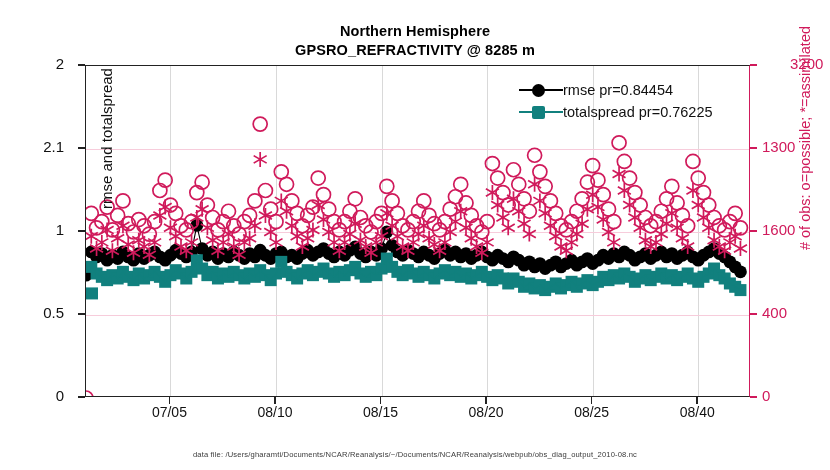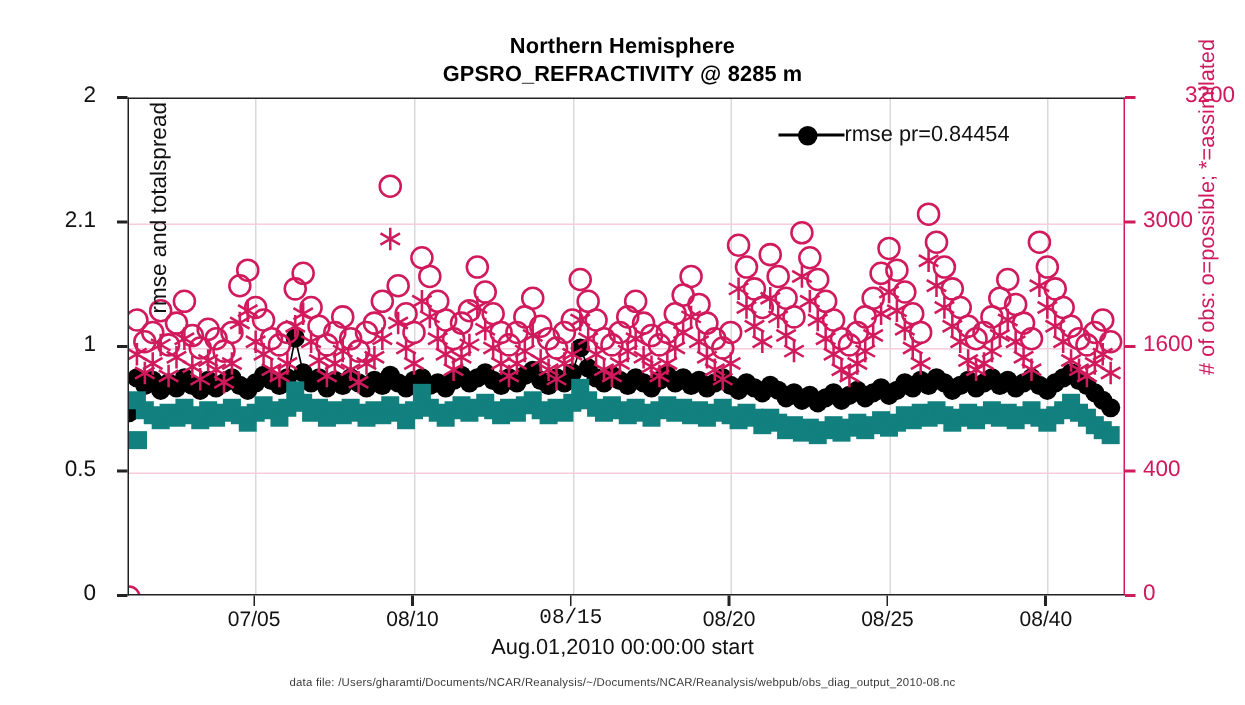--- a/index.html
+++ b/index.html
@@ -596,45 +596,51 @@
       <div class="lbl-l" style="left: 20px; top: 138px;">2.1</div>
       <div class="tick-l" style="top: 64.2px;"></div>
       <div class="lbl-l" style="left: 20px; top: 55px;">2</div>
       <div class="tick-r" style="top: 396.2px;"></div>
       <div class="lbl-r" style="left: 762px; top: 387px;">0</div>
       <div class="tick-r" style="top: 313.2px;"></div>
       <div class="lbl-r" style="left: 762px; top: 304px;">400</div>
       <div class="tick-r" style="top: 230.2px;"></div>
       <div class="lbl-r" style="left: 762px; top: 221px;">1600</div>
       <div class="tick-r" style="top: 147.2px;"></div>
-      <div class="lbl-r" style="left: 762px; top: 138px;">3000</div>
+      <div class="lbl-r" style="left: 762px; top: 138px;">1300</div>
       <div class="tick-r" style="top: 64.2px;"></div>
       <div class="lbl-r" style="left: 762px; top: 55px; margin-left: 28px;">3200</div>
       <div class="tick-b" style="left: 168.644px;"></div>
       <div class="lbl-b" style="left: 134.444px;">07/05</div>
       <div class="tick-b" style="left: 274.2px;"></div>
       <div class="lbl-b" style="left: 240px;">08/10</div>
       <div class="tick-b" style="left: 379.756px;"></div>
-      <div class="lbl-b" style="left: 345.556px; font-family: Liberation Mono, monospace;">08/15</div>
+      <div class="lbl-b" style="left: 345.556px;">08/15</div>
       <div class="tick-b" style="left: 485.311px;"></div>
       <div class="lbl-b" style="left: 451.111px;">08/20</div>
       <div class="tick-b" style="left: 590.867px;"></div>
       <div class="lbl-b" style="left: 556.667px;">08/25</div>
       <div class="tick-b" style="left: 696.422px;"></div>
       <div class="lbl-b" style="left: 662.222px;">08/40</div>
     </div>
 
   <div class="ylabel-left">rmse and totalspread</div>
   <div class="ylabel-right"># of obs: o=possible; *=assimilated</div>
-  <div class="xlabel">Aug.01,2010 00:00:00 start</div>
   <div class="footer">data file: /Users/gharamti/Documents/NCAR/Reanalysis/~/Documents/NCAR/Reanalysis/webpub/obs_diag_output_2010-08.nc</div>
 
   <div class="legend">
     <div class="legend-row">
       <span class="legend-sym">
         <span class="ln" style="background:#000"></span>
         <span class="mk" style="background:#000;border-radius:50%"></span>
       </span>
       <span class="legend-txt">rmse pr=0.84454</span>
     </div>
+    <div class="legend-row">
+      <span class="legend-sym">
+        <span class="ln" style="background:#11807E"></span>
+        <span class="mk" style="background:#11807E;border-radius:2px"></span>
+      </span>
+      <span class="legend-txt">totalspread pr=0.76225</span>
+    </div>
   </div>
 
 </div>
 
 </body></html>

